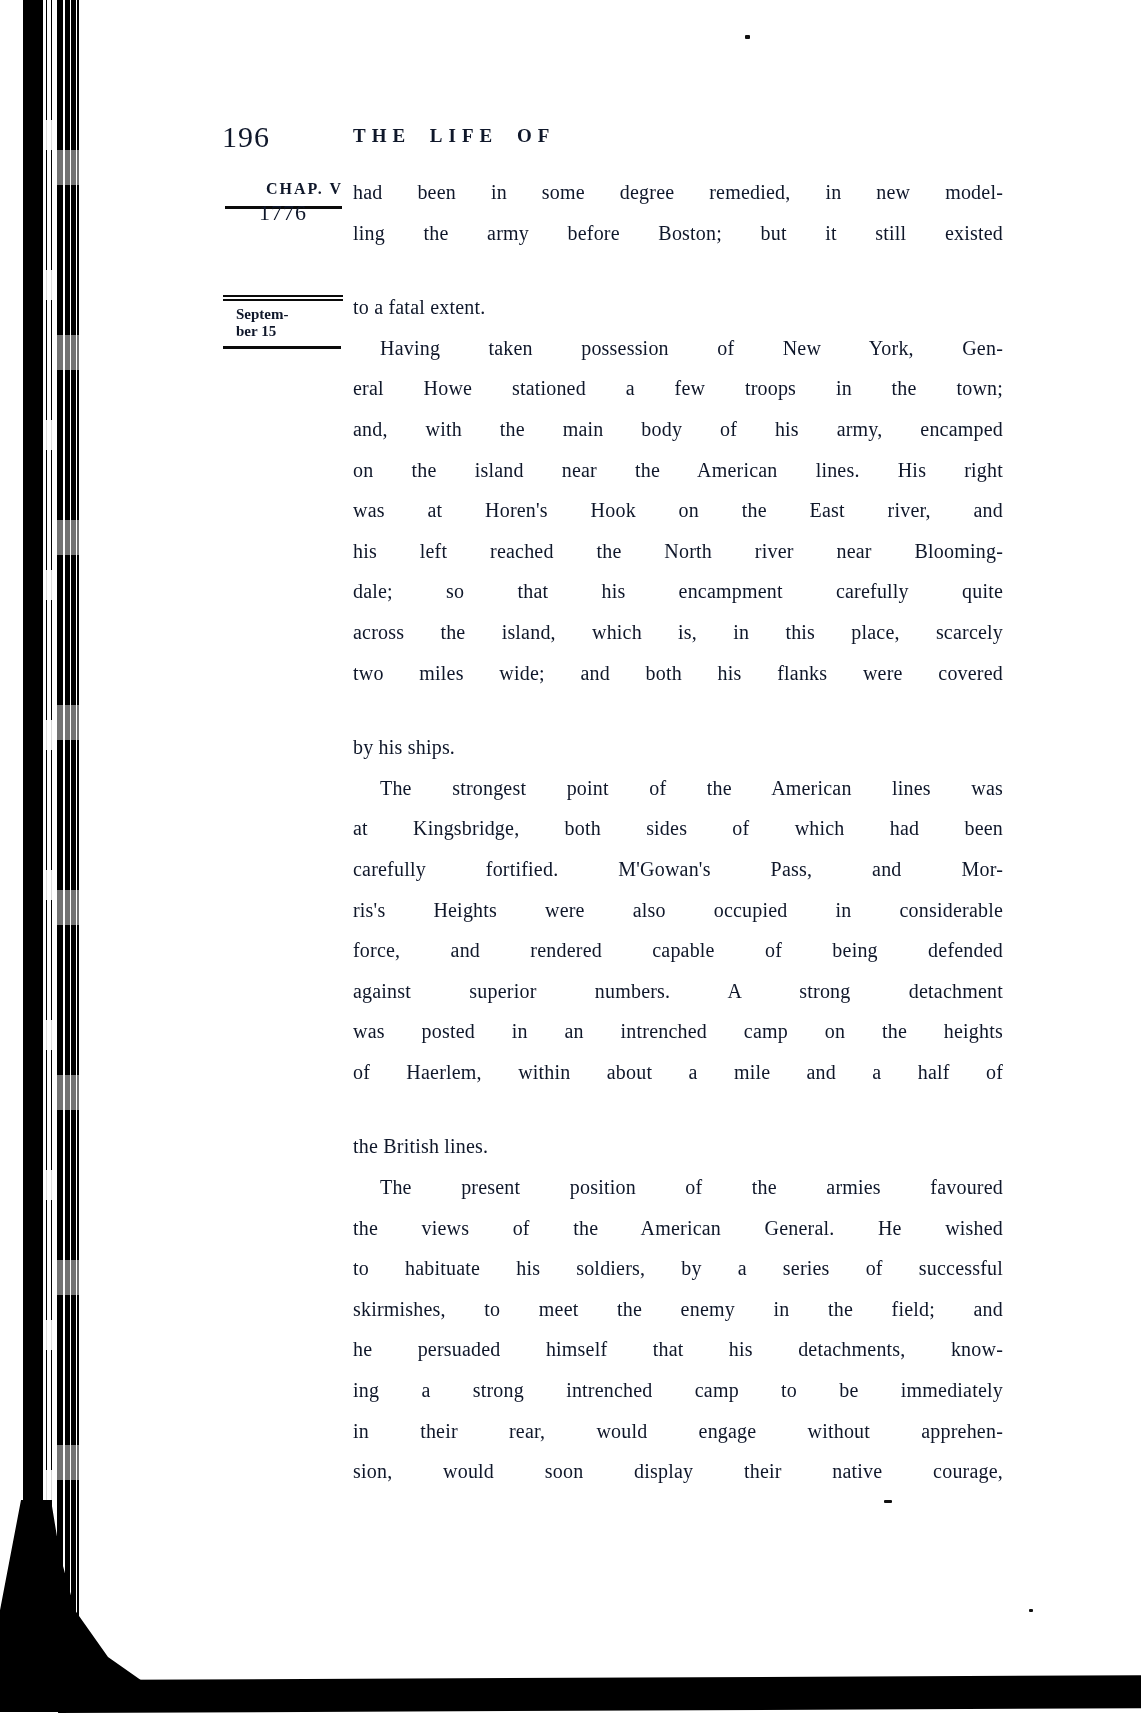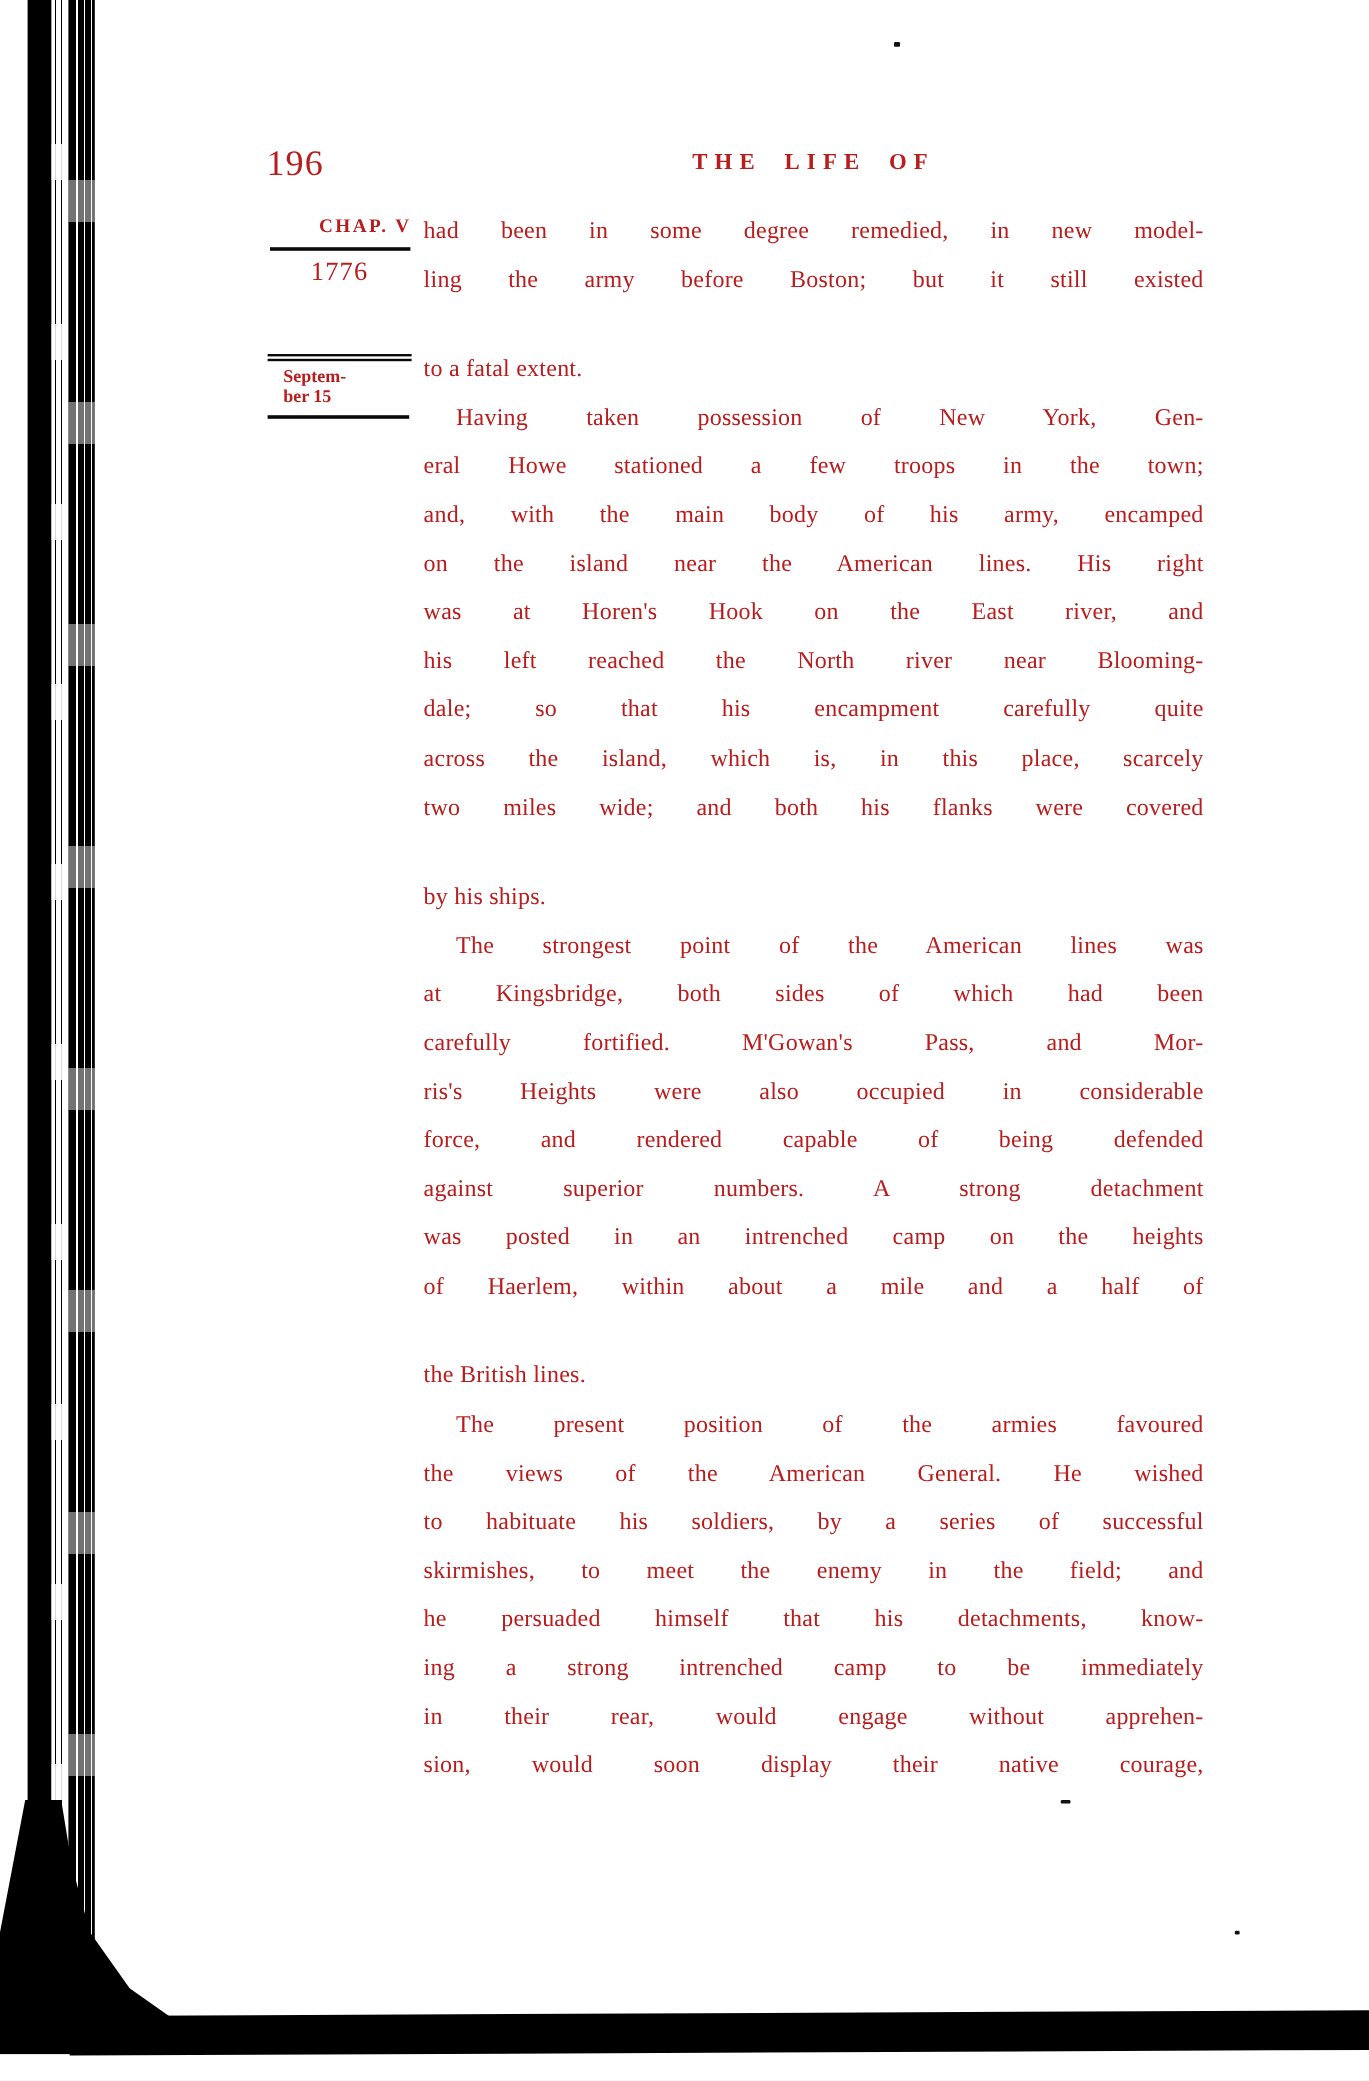--- a/index.html
+++ b/index.html
@@ -2,21 +2,21 @@
 <html><head>
 <meta charset="utf-8">
 <style>
   html,body{margin:0;padding:0;background:#e8e8e8;}
   .page{
     position:relative;
     width:1141px;height:1734px;
     background:#ffffff;
     overflow:hidden;
     font-family:"Liberation Serif","DejaVu Serif",serif;
-    color:#b91c1c;
+    color:#0f172a;
   }
 
   
   .bind-solid{
     position:absolute;left:23px;top:0;width:20px;height:1705px;
     background:#000;
   }
   .bind-sliver{
     position:absolute;left:43px;top:0;width:14px;height:1700px;
     background:
@@ -45,32 +45,32 @@
   .speck-b{left:884px;top:1500px;width:8px;height:3px;}
   .speck-c{left:1029px;top:1609px;width:4px;height:3px;}
 
   
   .page-number{
     position:absolute;left:222px;top:122px;
     font-size:30px;line-height:30px;letter-spacing:1px;
   }
   .running-header{
     position:absolute;left:353px;top:125px;width:650px;
-    text-align:center;
+    text-align:left;
     font-size:19px;line-height:22px;
     font-weight:600;letter-spacing:6px;word-spacing:8px;
   }
 
   .margin-chapter{
     position:absolute;left:223px;top:180px;width:120px;
     text-align:right;font-size:16px;line-height:18px;letter-spacing:2px;
     font-variant:small-caps;font-weight:600;
   }
   .margin-year{
-    position:absolute;left:223px;top:214px;width:120px;
+    position:absolute;left:223px;top:201px;width:120px;
     text-align:center;font-size:22px;line-height:24px;letter-spacing:1px;
   }
   .margin-date{
     position:absolute;left:236px;top:306px;width:120px;
     font-size:15px;line-height:17px;font-weight:600;
   }
   .mrule{position:absolute;background:#0a0a0a;}
   .mrule-1{left:225px;top:206px;width:117px;height:3px;}
   .mrule-2{left:223px;top:295px;width:120px;height:2px;
            box-shadow:0 4px 0 0 #0a0a0a;}

